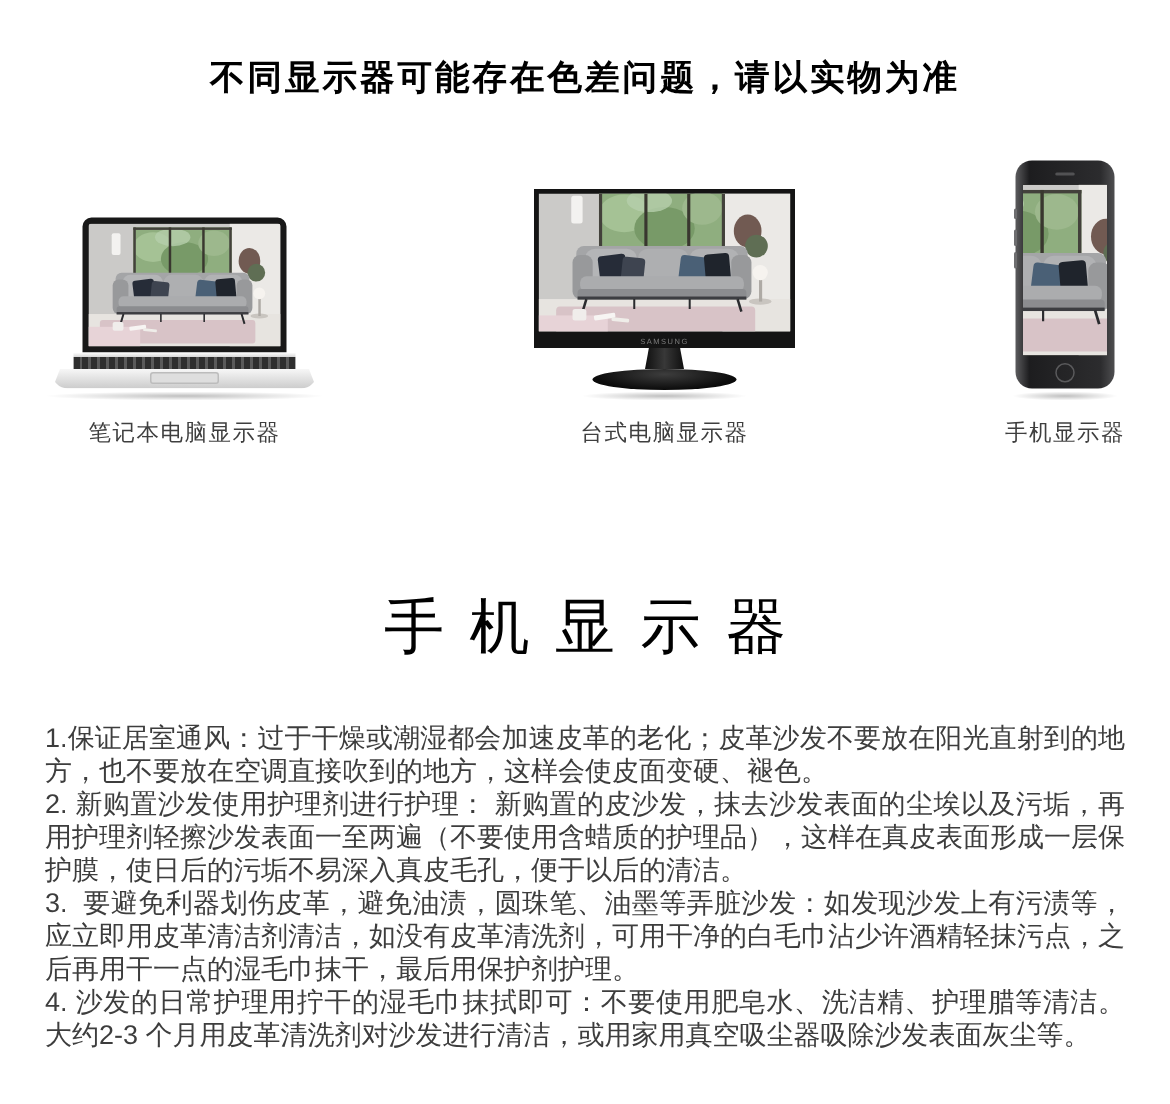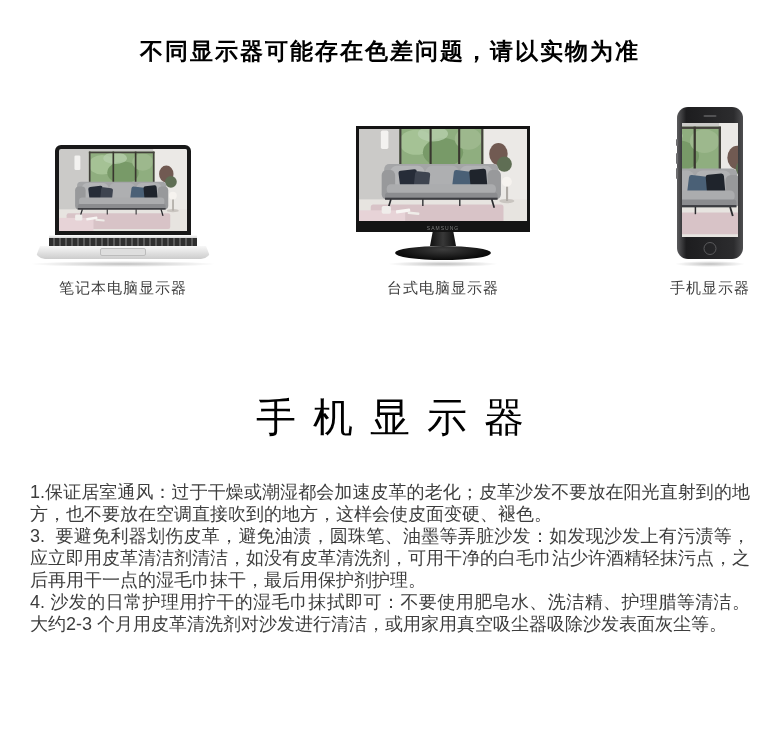--- a/index.html
+++ b/index.html
@@ -232,17 +232,18 @@
       </div>
       <div class="device-label">手机显示器</div>
     </div>
 
   </div>
 
   <h1 class="guide-title">手机显示器</h1>
 
   <div class="guide-body">
     <p>1.保证居室通风：过于干燥或潮湿都会加速皮革的老化；皮革沙发不要放在阳光直射到的地方，也不要放在空调直接吹到的地方，这样会使皮面变硬、褪色。</p>
+    <p>2. 新购置沙发使用护理剂进行护理： 新购置的皮沙发，抹去沙发表面的尘埃以及污垢，再用护理剂轻擦沙发表面一至两遍（不要使用含蜡质的护理品），这样在真皮表面形成一层保护膜，使日后的污垢不易深入真皮毛孔，便于以后的清洁。</p>
     <p>3.  要避免利器划伤皮革，避免油渍，圆珠笔、油墨等弄脏沙发：如发现沙发上有污渍等，应立即用皮革清洁剂清洁，如没有皮革清洗剂，可用干净的白毛巾沾少许酒精轻抹污点，之后再用干一点的湿毛巾抹干，最后用保护剂护理。</p>
     <p>4. 沙发的日常护理用拧干的湿毛巾抹拭即可：不要使用肥皂水、洗洁精、护理腊等清洁。大约2-3 个月用皮革清洗剂对沙发进行清洁，或用家用真空吸尘器吸除沙发表面灰尘等。</p>
   </div>
 
 </div>
 
 </body></html>

